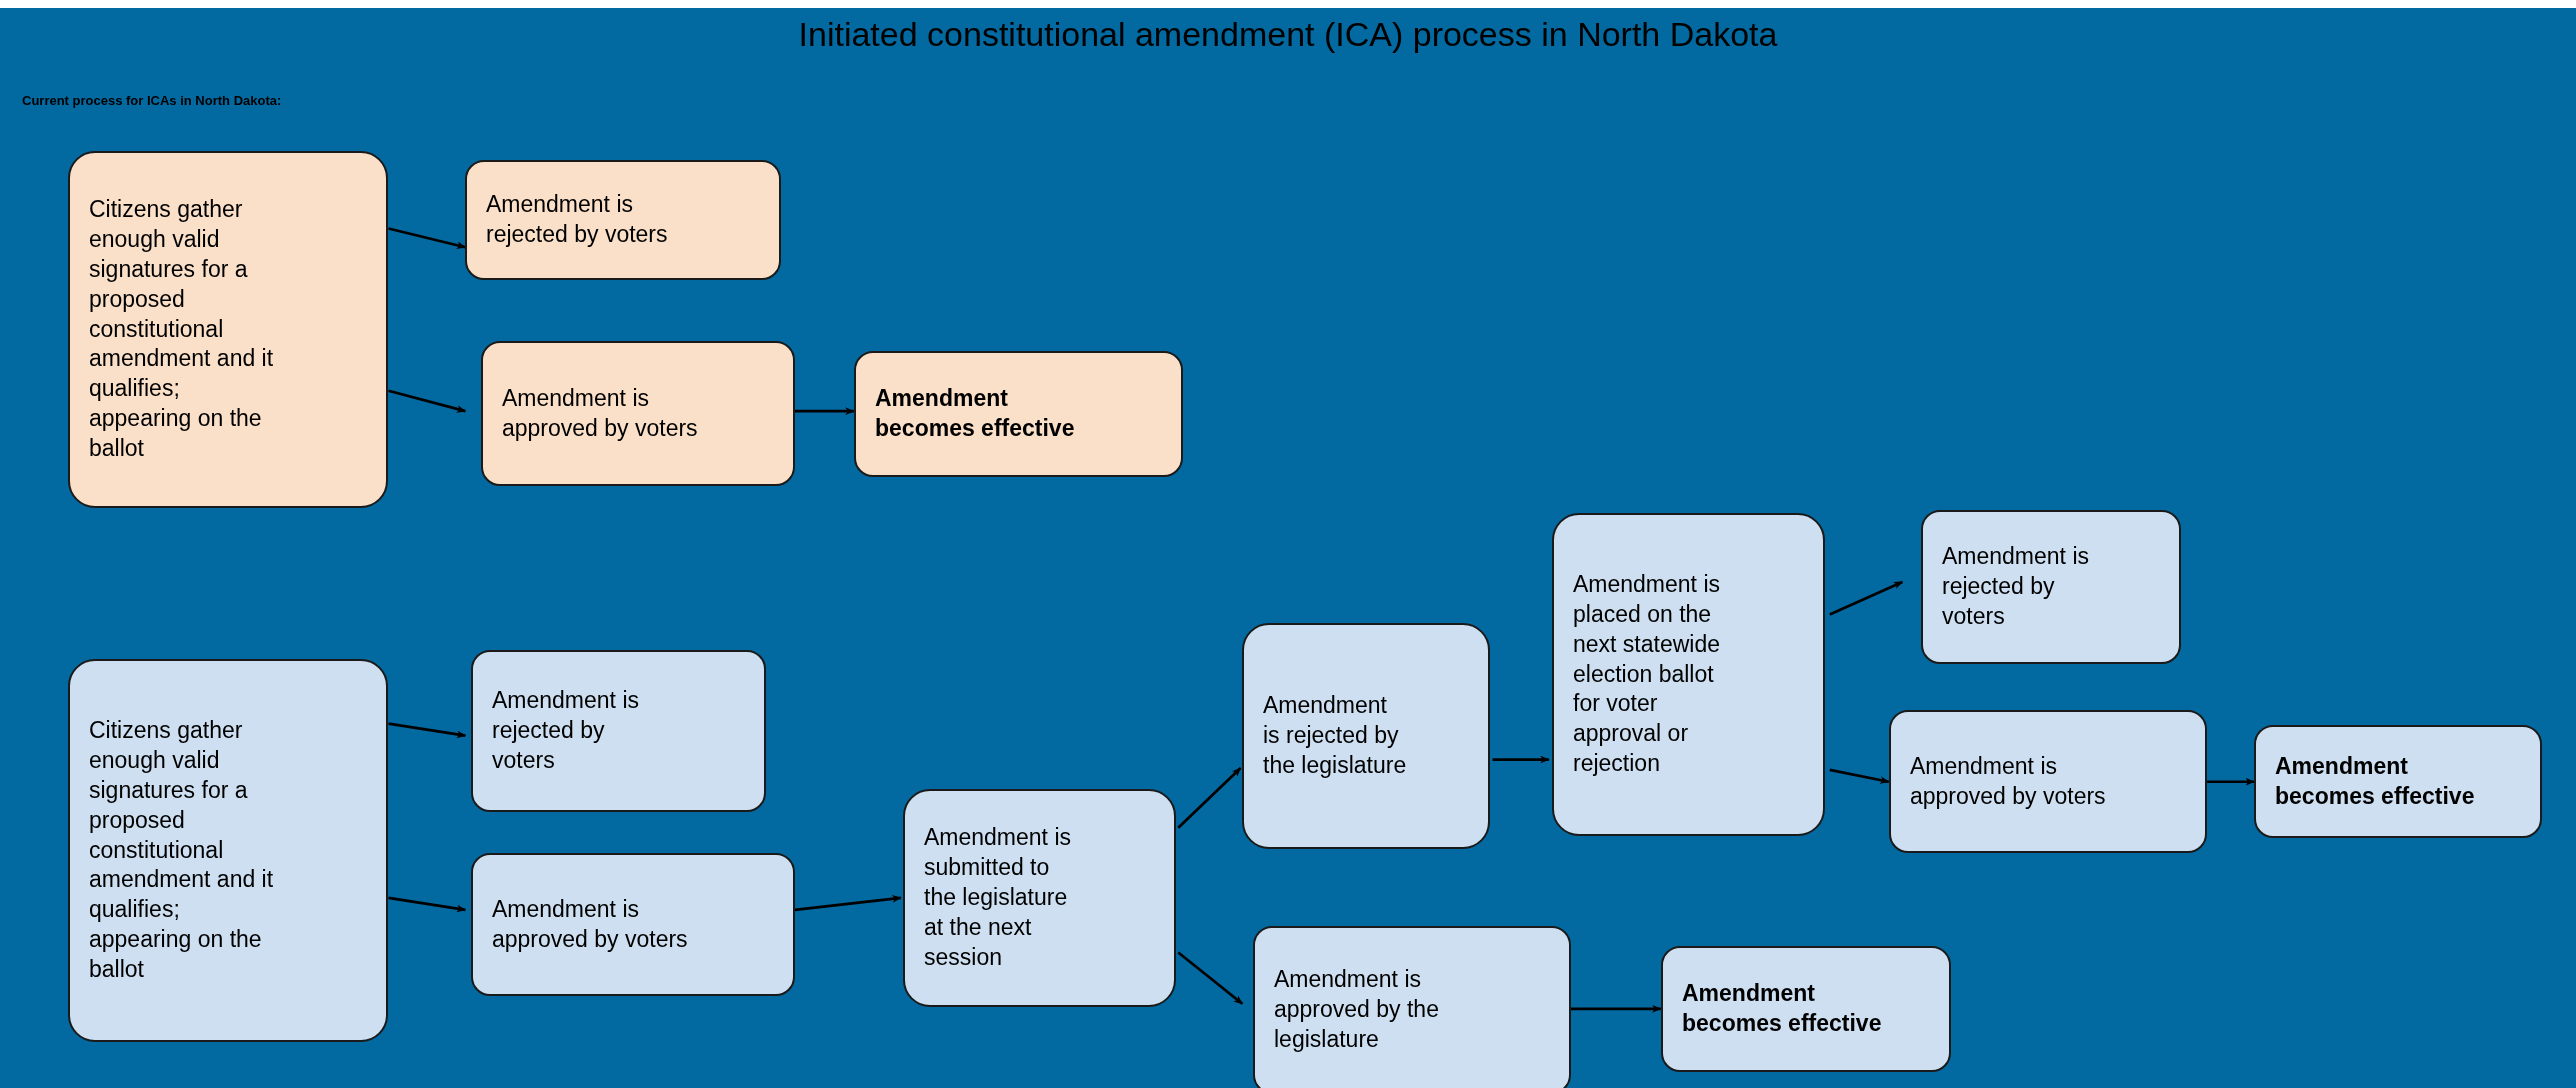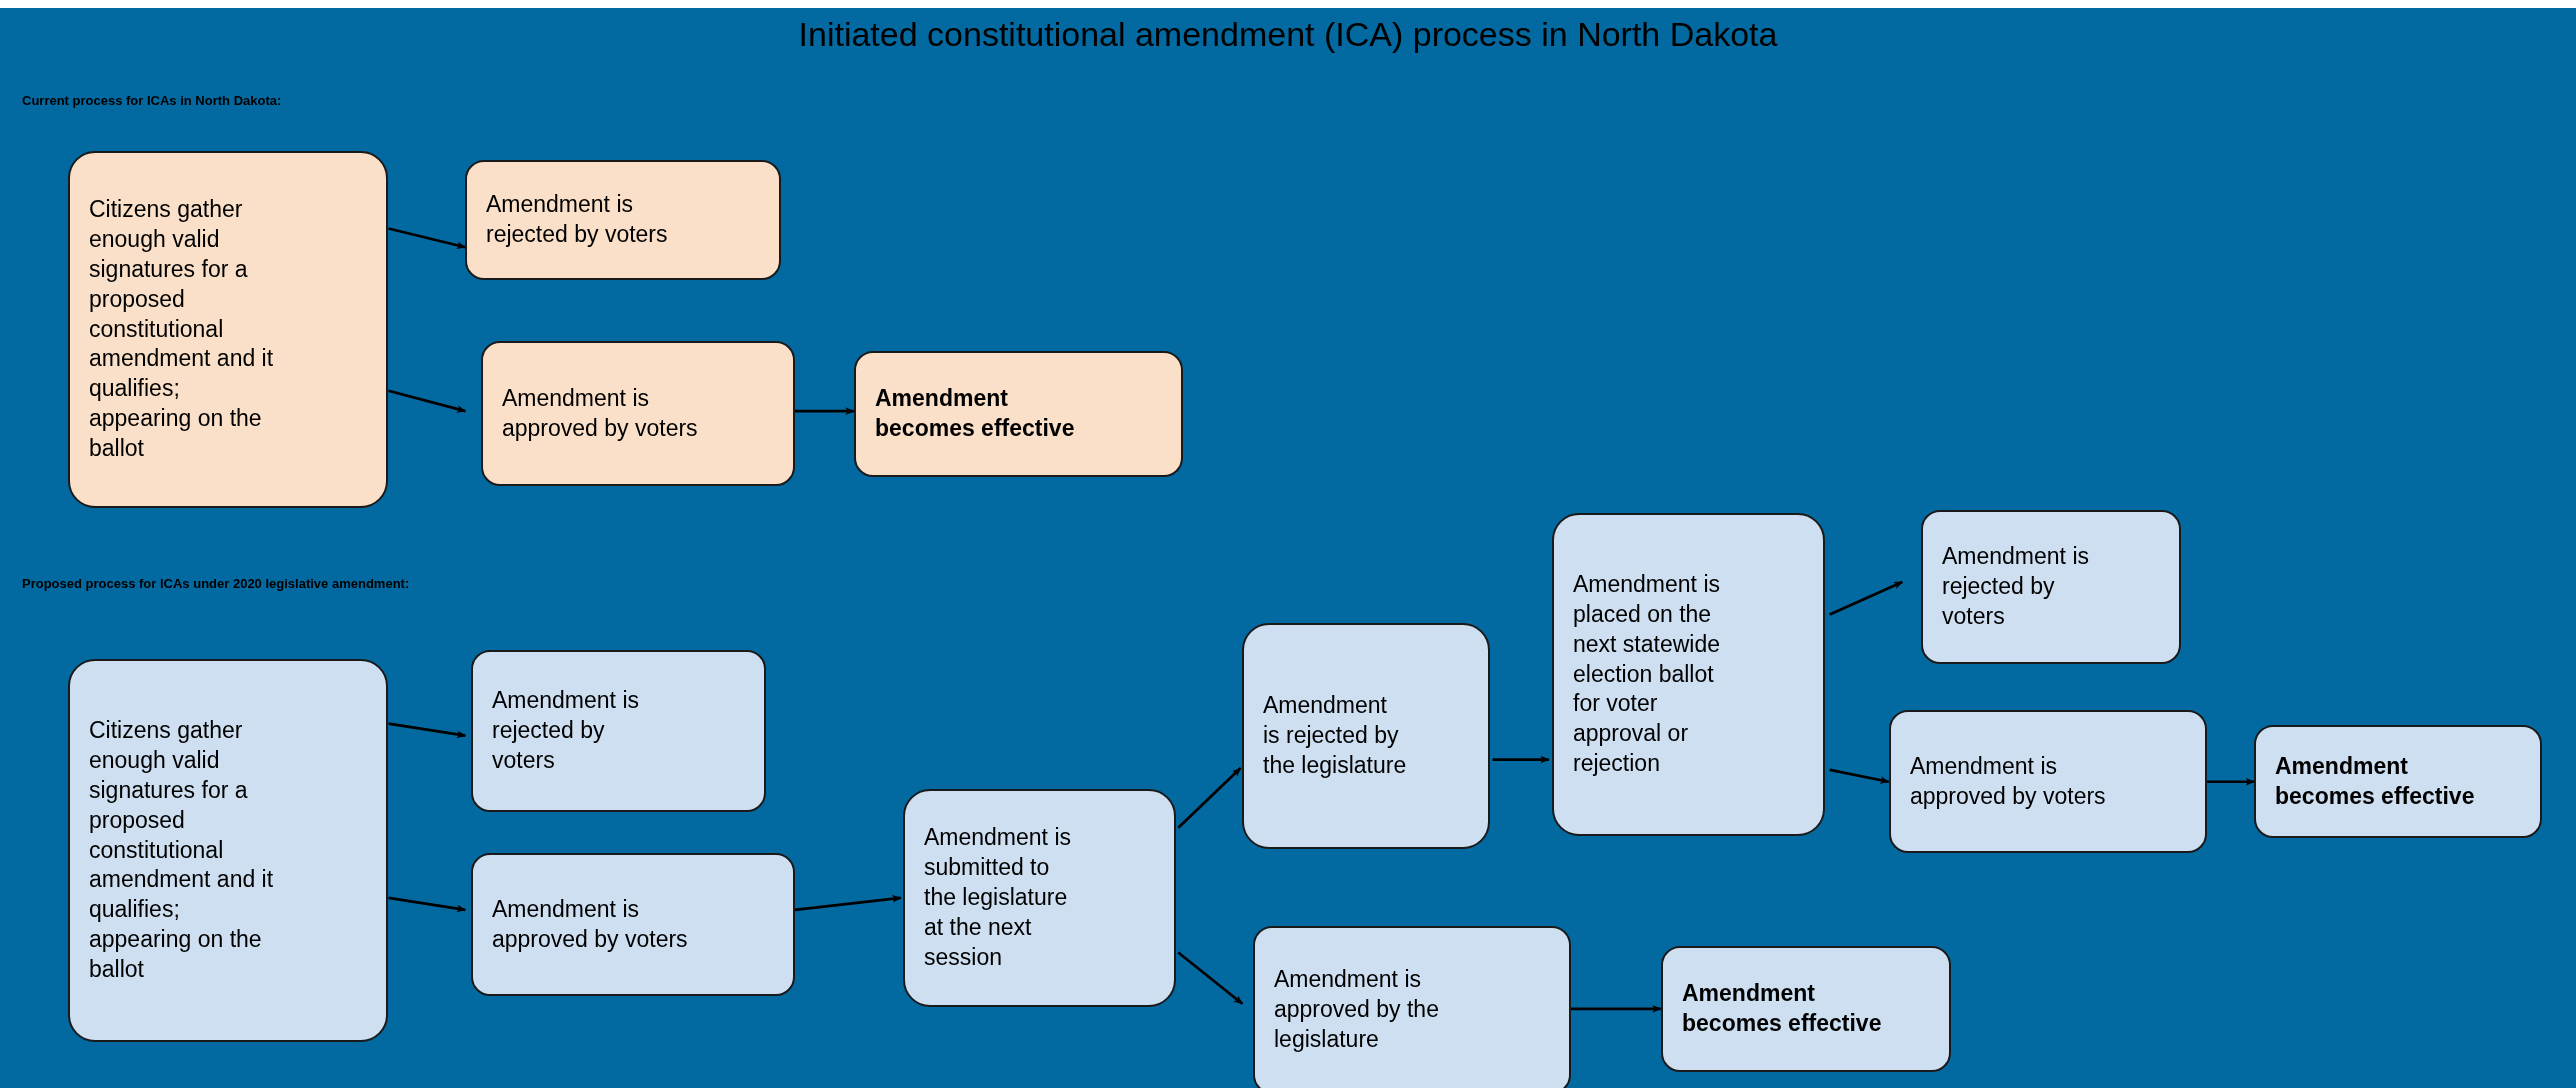--- a/index.html
+++ b/index.html
@@ -64,21 +64,20 @@
 </style>
 </head>
 <body>
 
 <div id="stage">
 
   <div class="title">Initiated constitutional amendment (ICA) process in North Dakota</div>
 
   <div class="section-label" id="label-current">Current process for ICAs in North Dakota:</div>
 
-  <div class="section-label" id="label-proposed">Proposed process for ICAs under 2020 legislative amendment:</div>
 
   <svg id="arrows" viewBox="0 0 3017 1275" width="2576" height="1089">
     <defs>
       <marker id="ah" markerWidth="11" markerHeight="9" refX="10" refY="4.5" orient="auto" markerUnits="userSpaceOnUse">
         <path d="M0,0 L11,4.5 L0,9 L3,4.5 Z" fill="#000000"></path>
       </marker>
     </defs>
     <g stroke="#000000" stroke-width="3.2" fill="none" marker-end="url(#ah)">
 
       <path d="M455,258 L545,280"></path>

